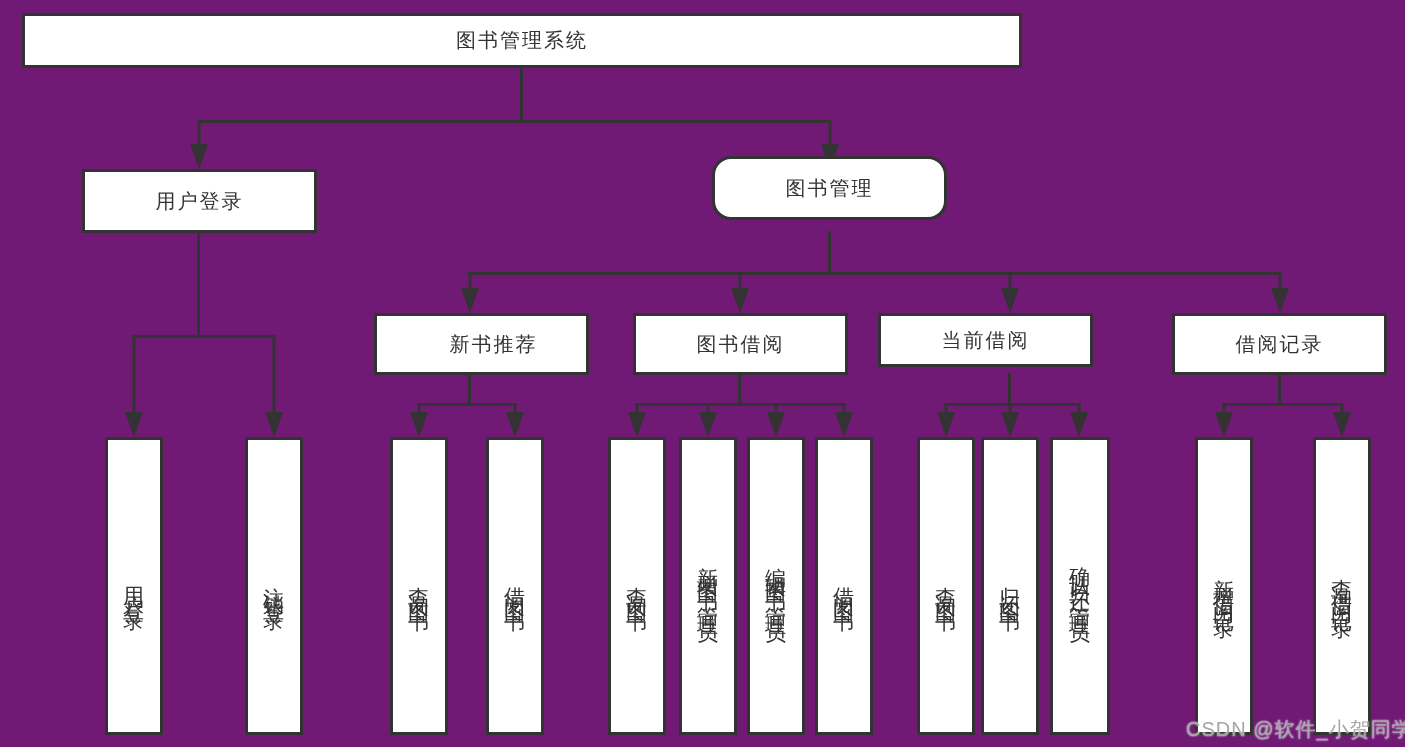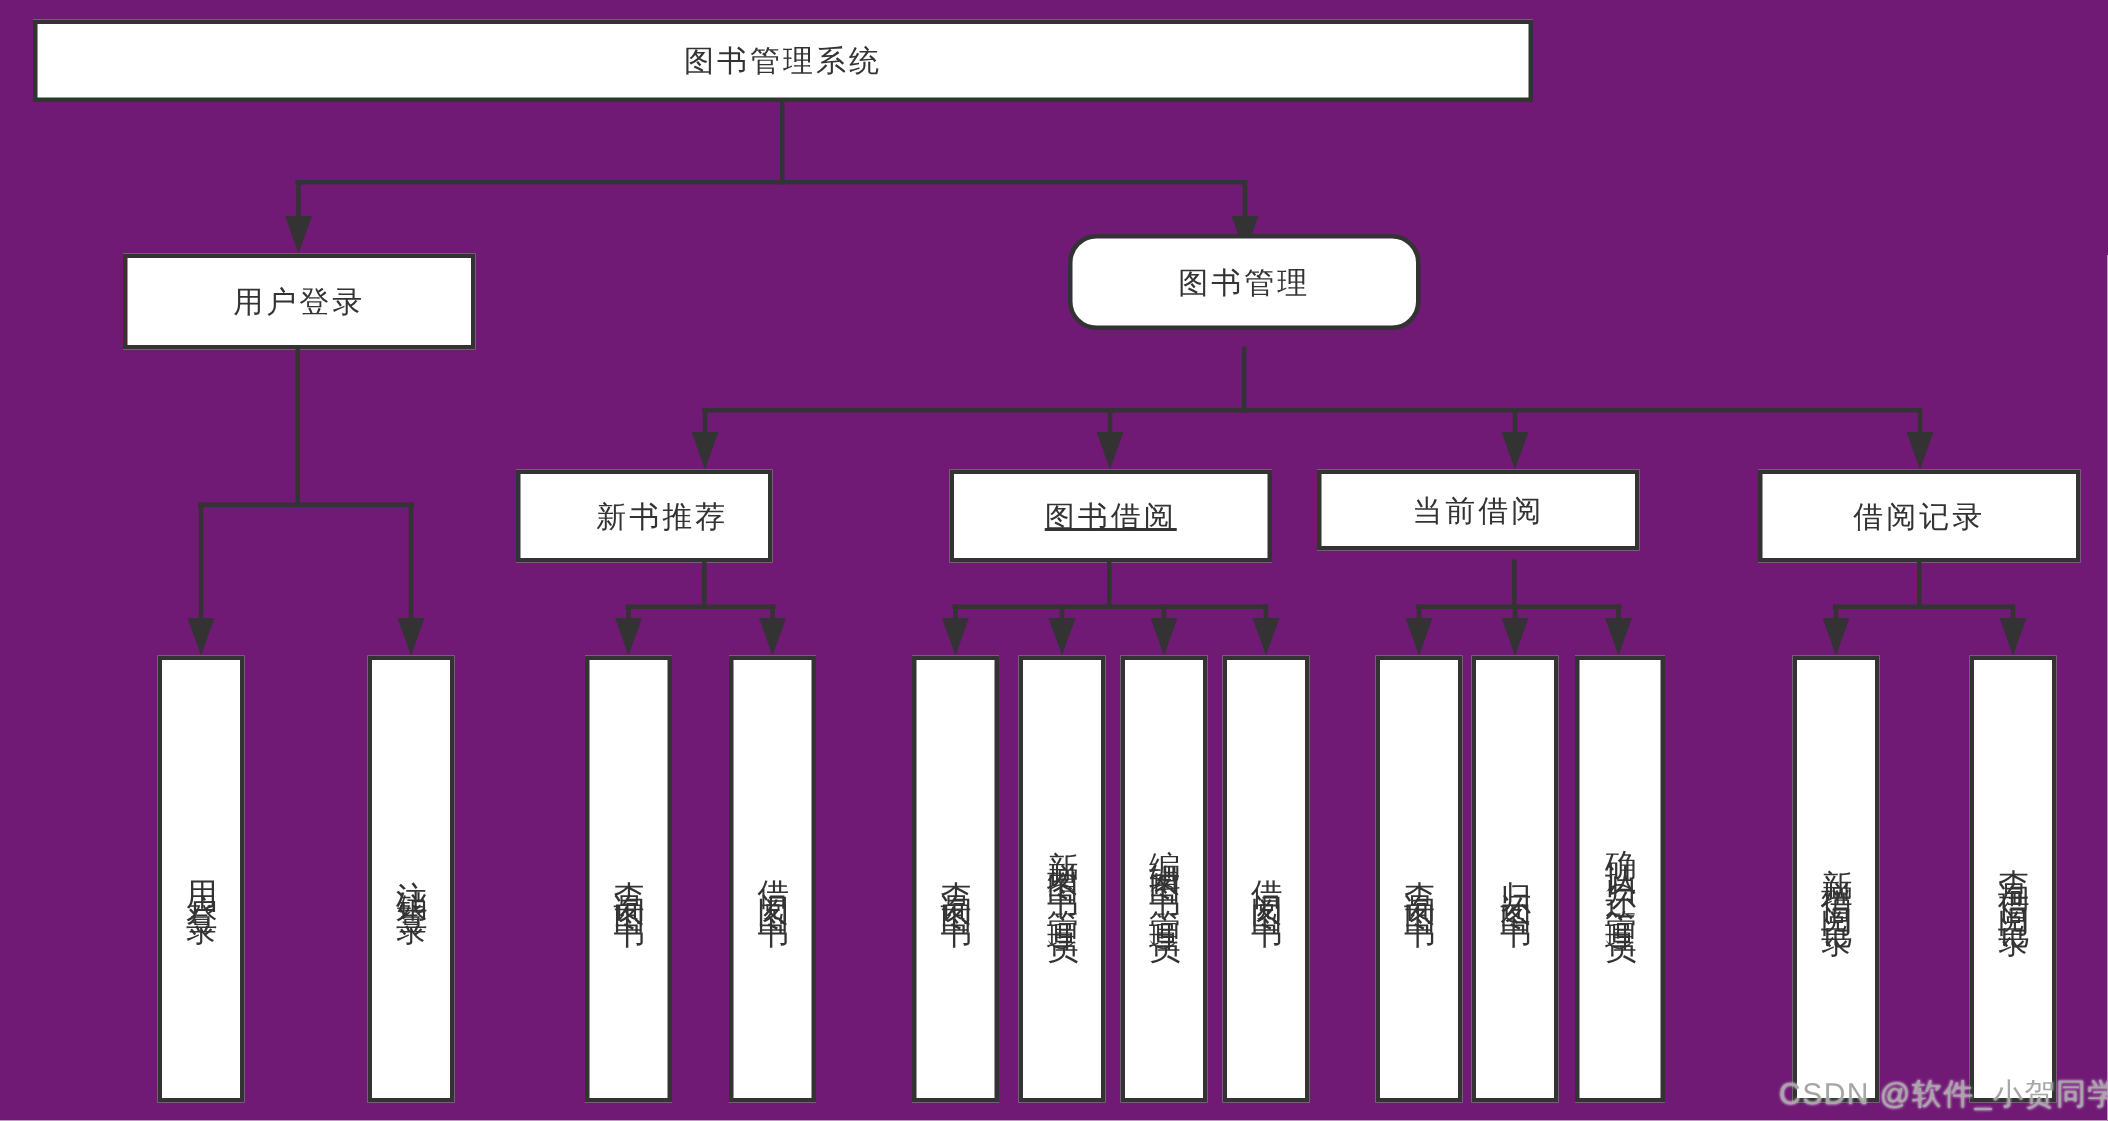--- a/index.html
+++ b/index.html
@@ -63,24 +63,24 @@
   <div class="drop" style="left:125px;top:335px;height:102px;"></div>
   <div class="drop" style="left:265px;top:335px;height:102px;"></div>
 
   <div class="vline" style="left:828px;top:231px;height:44px;"></div>
   <div class="hline" style="left:468px;top:272px;width:813px;"></div>
   <div class="drop" style="left:461px;top:272px;height:41px;"></div>
   <div class="drop" style="left:731px;top:272px;height:41px;"></div>
   <div class="drop" style="left:1001px;top:272px;height:41px;"></div>
   <div class="drop" style="left:1271px;top:272px;height:41px;"></div>
 
-  <div class="box" style="left:344px;top:313px;width:171px;height:62px;padding-left:24px;">
+  <div class="box" style="left:374px;top:313px;width:215px;height:62px;padding-left:24px;">
     <span>新书推荐</span>
   </div>
-  <div class="box" style="left:633px;top:313px;width:215px;height:62px;text-decoration:underline;">
+  <div class="box" style="left:633px;top:313px;width:215px;height:62px;">
     <span>图书借阅</span>
   </div>
   <div class="box" style="left:878px;top:313px;width:215px;height:54px;">
     <span>当前借阅</span>
   </div>
   <div class="box" style="left:1172px;top:313px;width:215px;height:62px;">
     <span>借阅记录</span>
   </div>
 
   <div class="vline" style="left:468px;top:373px;height:33px;"></div>

